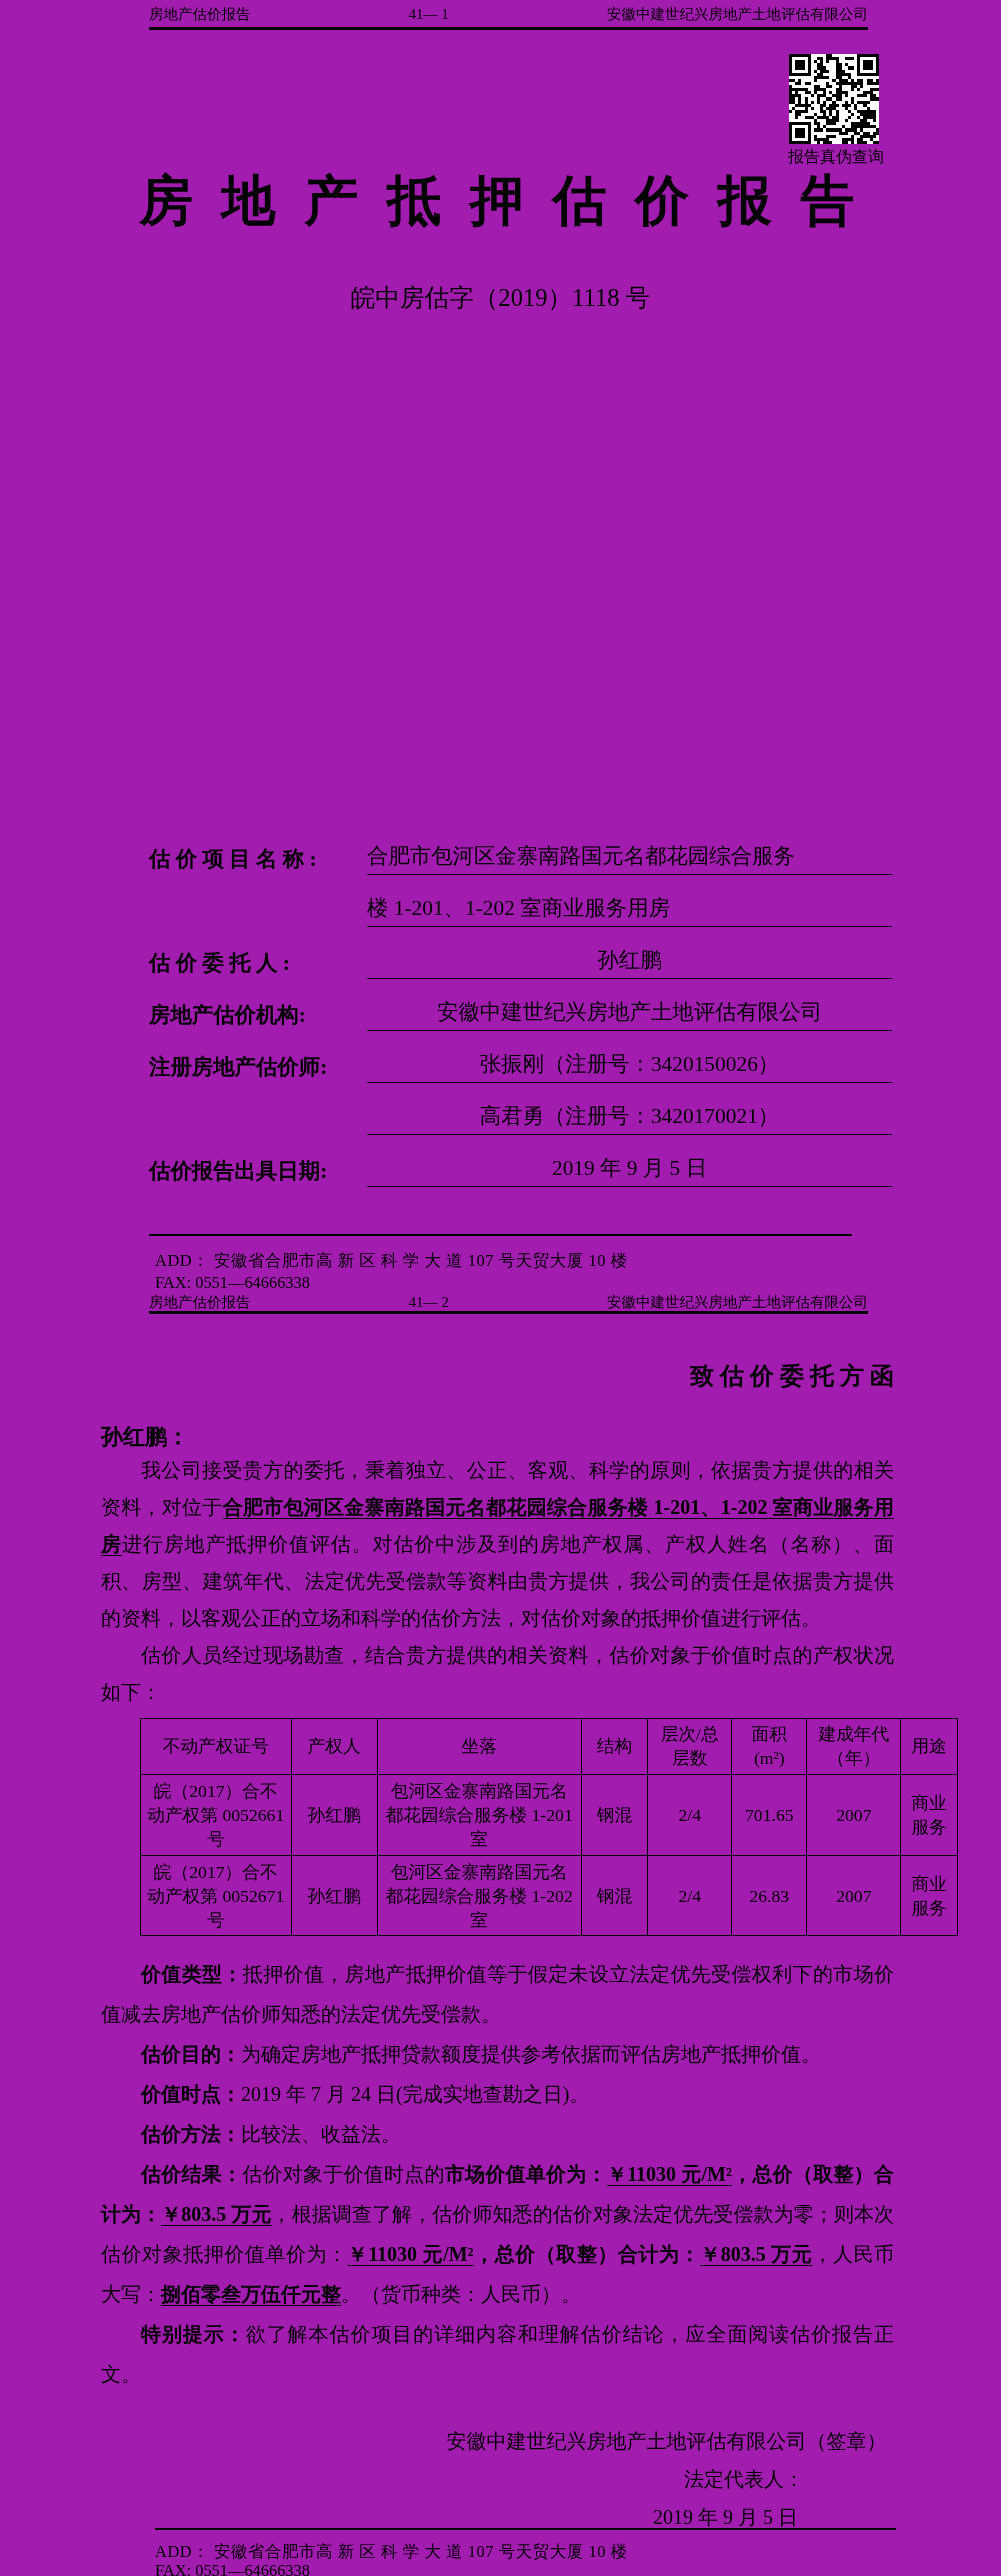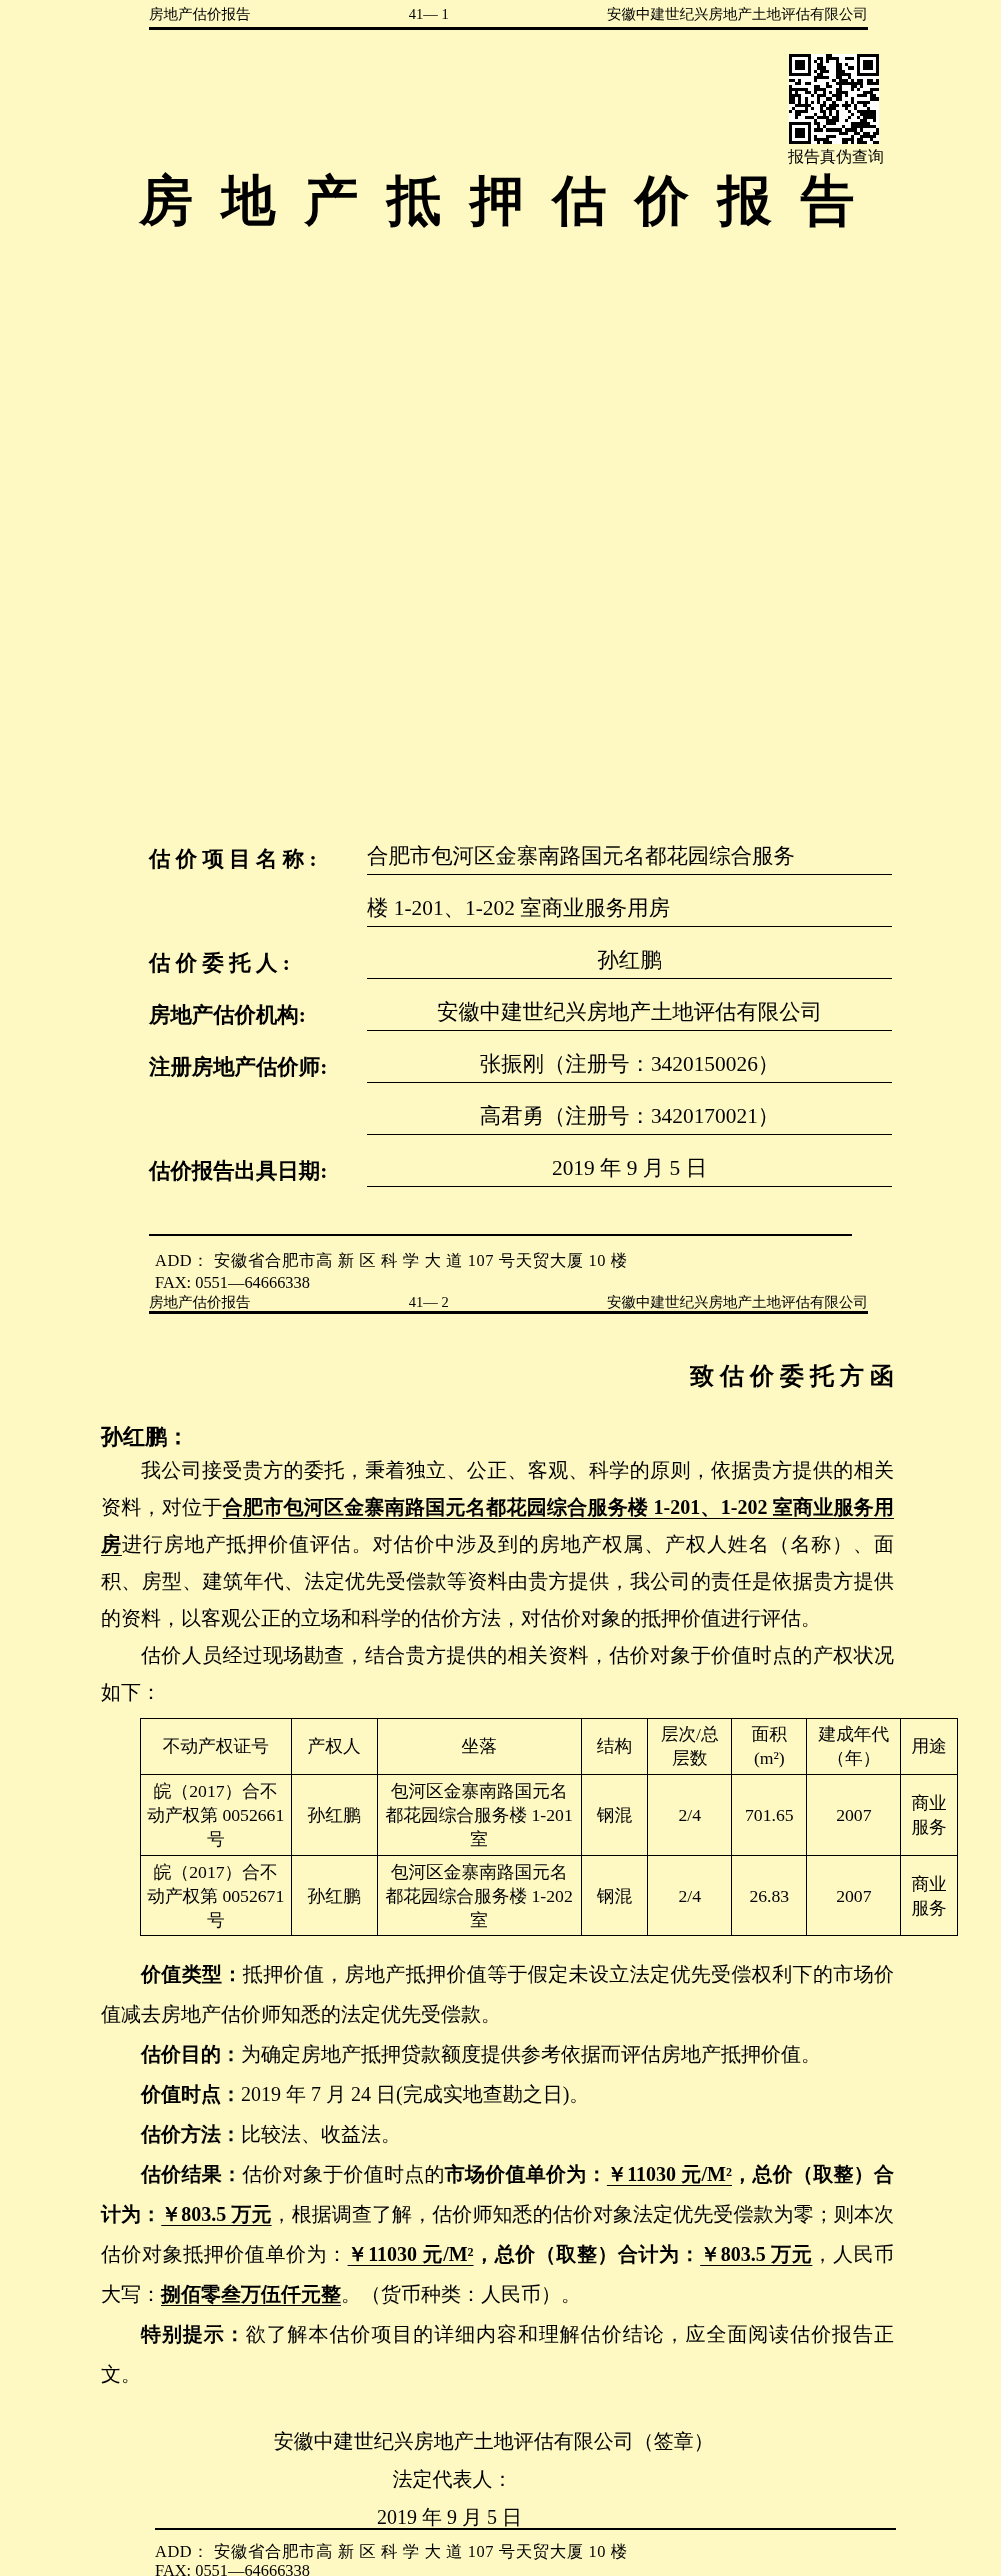--- a/index.html
+++ b/index.html
@@ -1,21 +1,21 @@
 <!DOCTYPE html>
 <html style="font-size:10px"><head>
 <meta charset="utf-8">
 <style>
   * { box-sizing: border-box; margin: 0; padding: 0; }
   html,body { background:#ffffff; }
   body {
     width:1001px; height:2576px; position:relative;
     color:#000; font-family:"Liberation Serif","DejaVu Serif",serif;
   }
-  .page { position:absolute; left:0; width:1001px; background:#fef9c3; overflow:hidden; }
+  .page { position:absolute; left:0; width:1001px; background:#a21caf; overflow:hidden; }
   #page1 { top:0; height:1292px; }
   #page2 { top:1292px; height:1284px; }
 
   
   .run-head { position:absolute; left:149px; width:719px; display:flex; justify-content:space-between; align-items:baseline; font-size:14.5px; white-space:nowrap; }
   .head-rule { position:absolute; left:149px; width:719px; border-top:3.2px solid #000; }
   .foot-rule { position:absolute; border-top:2.5px solid #000; }
   .foot-add { position:absolute; font-size:16.4px; letter-spacing:0.6px; white-space:pre; }
   .foot-line2 { position:absolute; display:flex; justify-content:space-between; font-size:16.4px;flex-direction:column; }
 
@@ -41,21 +41,21 @@
 
   table.cert { border-collapse:collapse; margin:6.3px 0 0 39px; table-layout:fixed; width:818px; font-size:17.7px; }
   table.cert th, table.cert td { border:1.3px solid #000; text-align:center; vertical-align:middle; padding:3.8px 5px; line-height:24px; font-weight:normal; }
   table.cert { border:1.9px solid #000; }
   table.cert thead tr { height:45px; }
   table.cert tbody tr { height:56px; }
 
   .items { margin-top:17.7px; }
   .item { text-align:justify; line-height:40px; text-indent:40px; }
 
-  .signature { margin-top:28px; line-height:38px; text-align:center; }
+  .signature { margin-top:28px; line-height:38px; text-align:right; }
   .sig-company { padding-right:7.6px; }
   .sig-legal { padding-right:90px; }
   .sig-date { padding-right:96px; }
 </style>
 </head>
 <body>
 
 <div class="page" id="page1">
 
   <div class="run-head" style="top:5px;">
@@ -398,20 +398,21 @@
         <path d="M22 0h7v7h-7z M23 1v5h5v-5z" fill-rule="evenodd"></path>
         <rect x="24" y="2" width="3" height="3"></rect>
         <path d="M0 22h7v7h-7z M1 23v5h5v-5z" fill-rule="evenodd"></path>
         <rect x="2" y="24" width="3" height="3"></rect>
       </g>
     </svg>
     <div class="qr-caption">报告真伪查询</div>
   </div>
 
   <div class="doc-title">房 地 产 抵 押 估 价 报 告</div>
+  <div class="doc-subtitle">皖中房估字（2019）1118 号</div>
 
   <div class="cover-form">
     <div class="form-line">
       <span class="form-label">估 价 项 目 名 称 :</span>
       <span class="form-value left">合肥市包河区金寨南路国元名都花园综合服务</span>
     </div>
     <div class="form-line">
       <span class="form-label"></span>
       <span class="form-value left">楼 1-201、1-202 室商业服务用房</span>
     </div>

